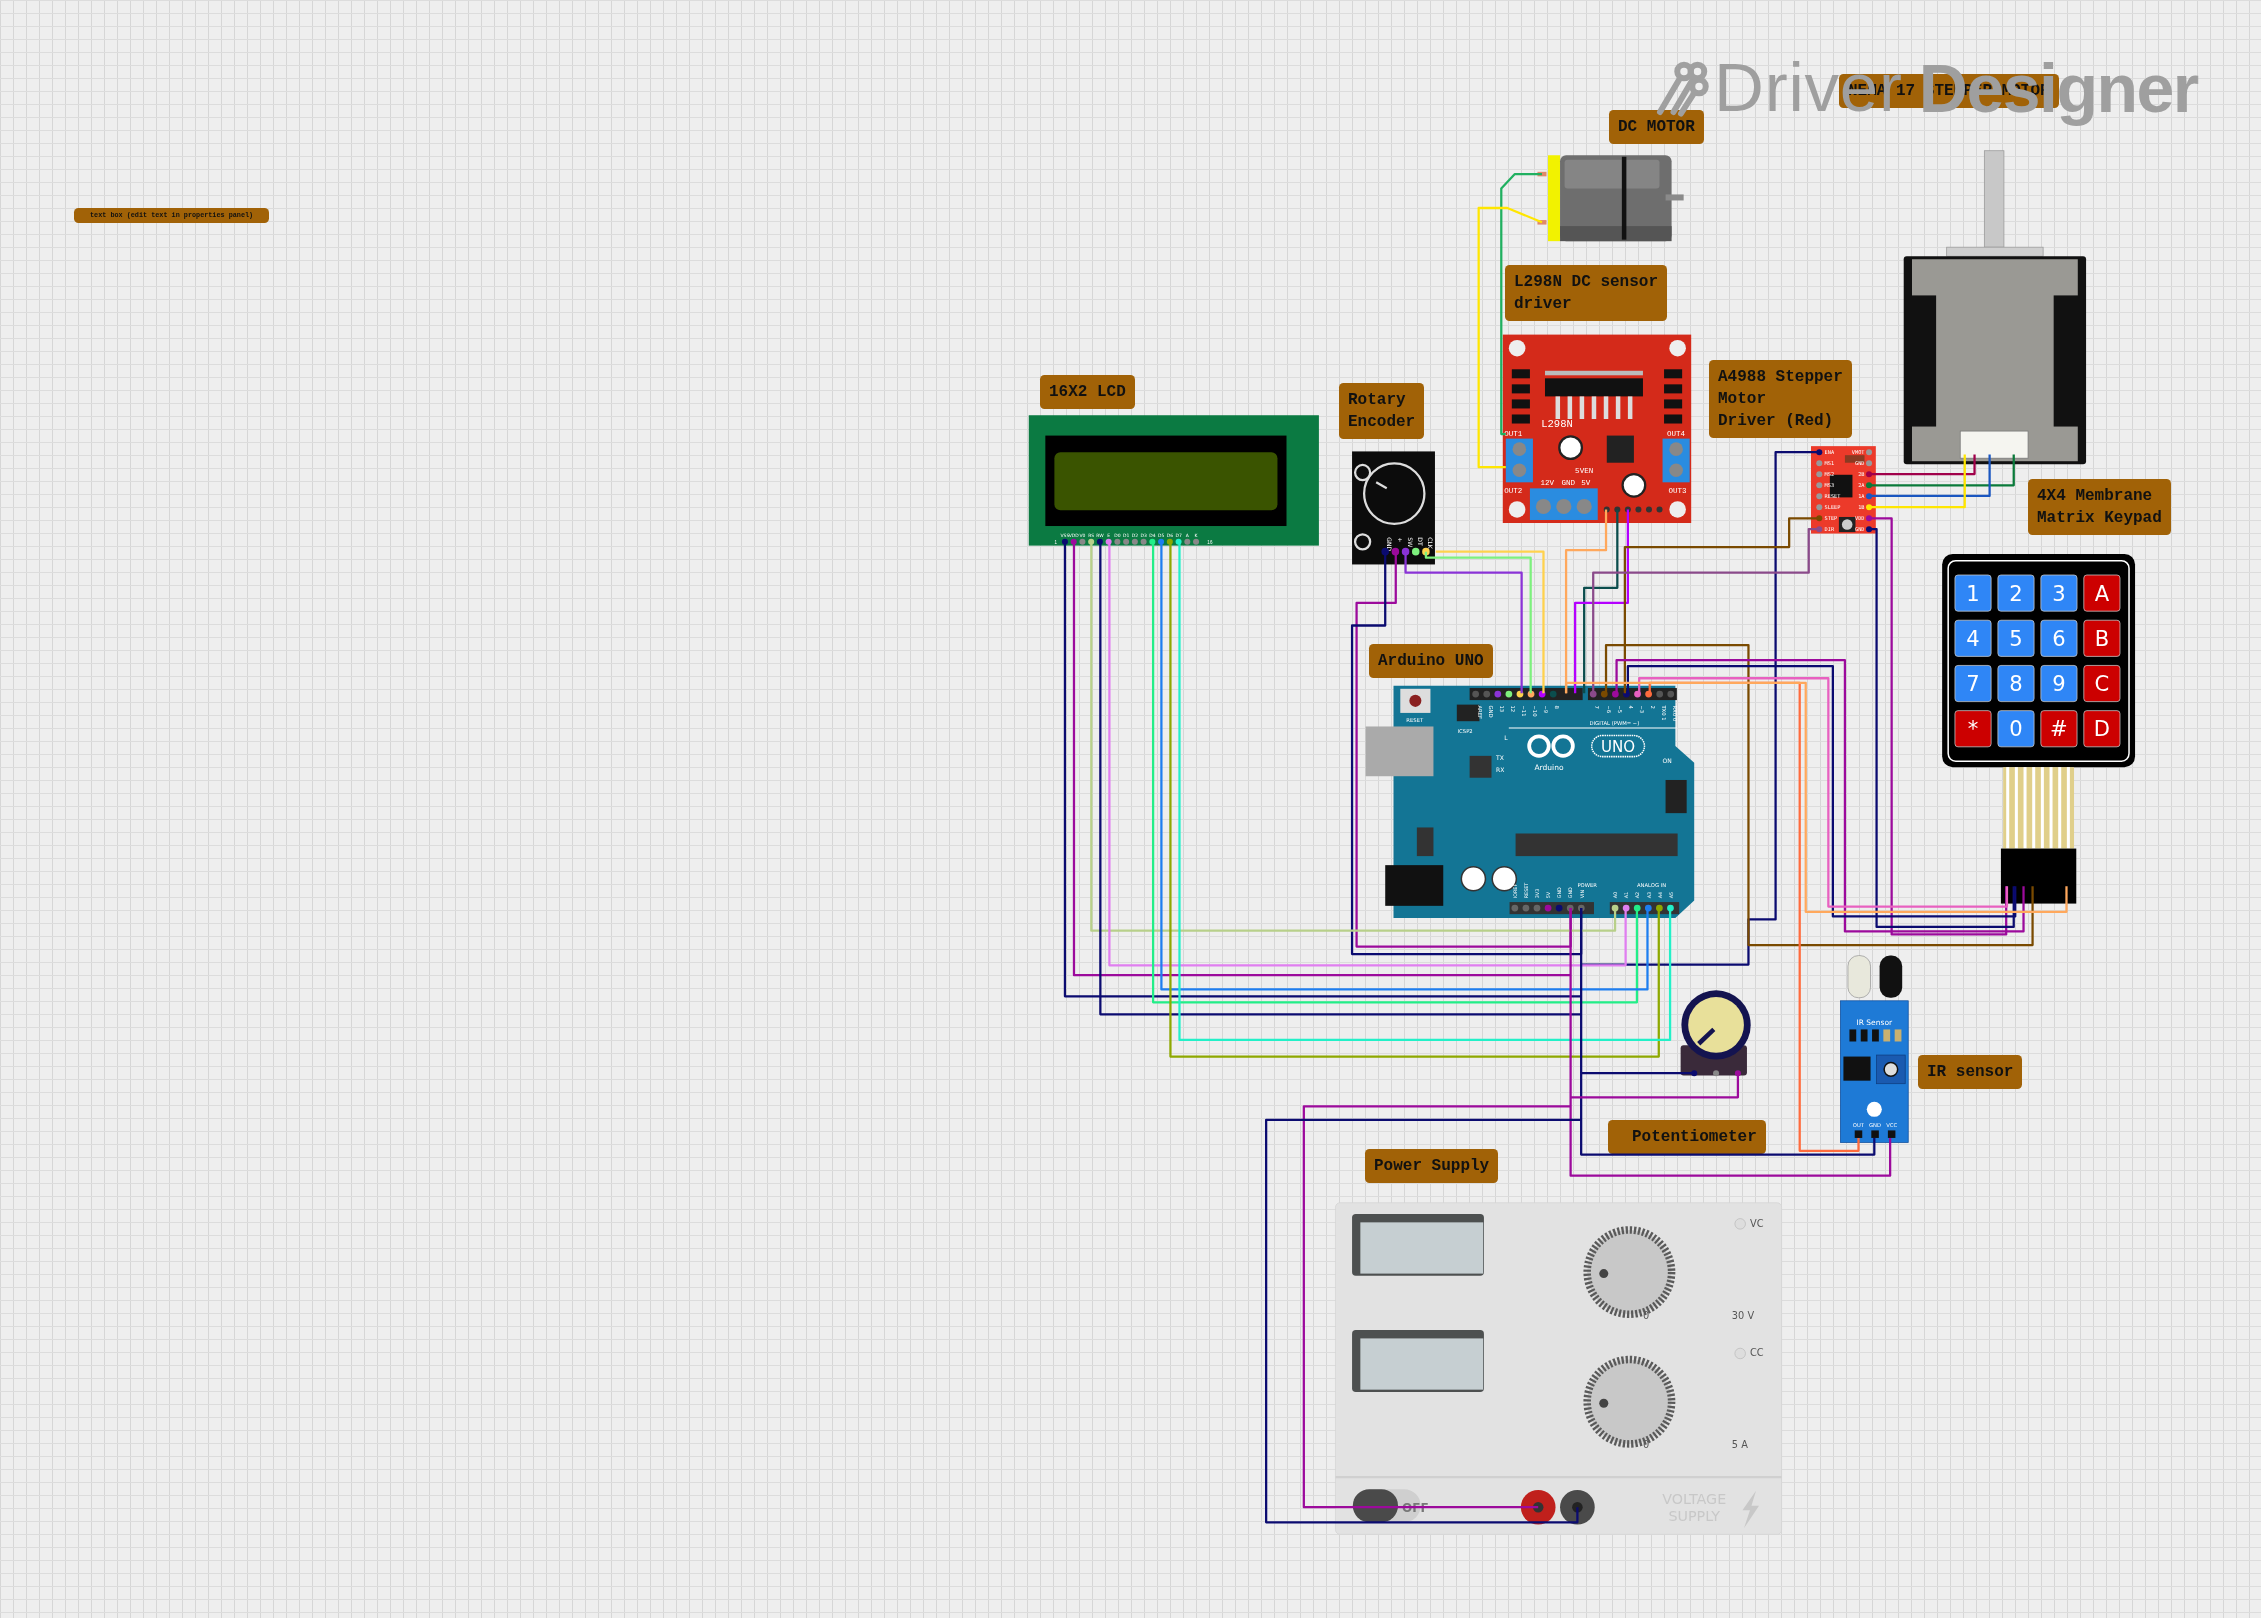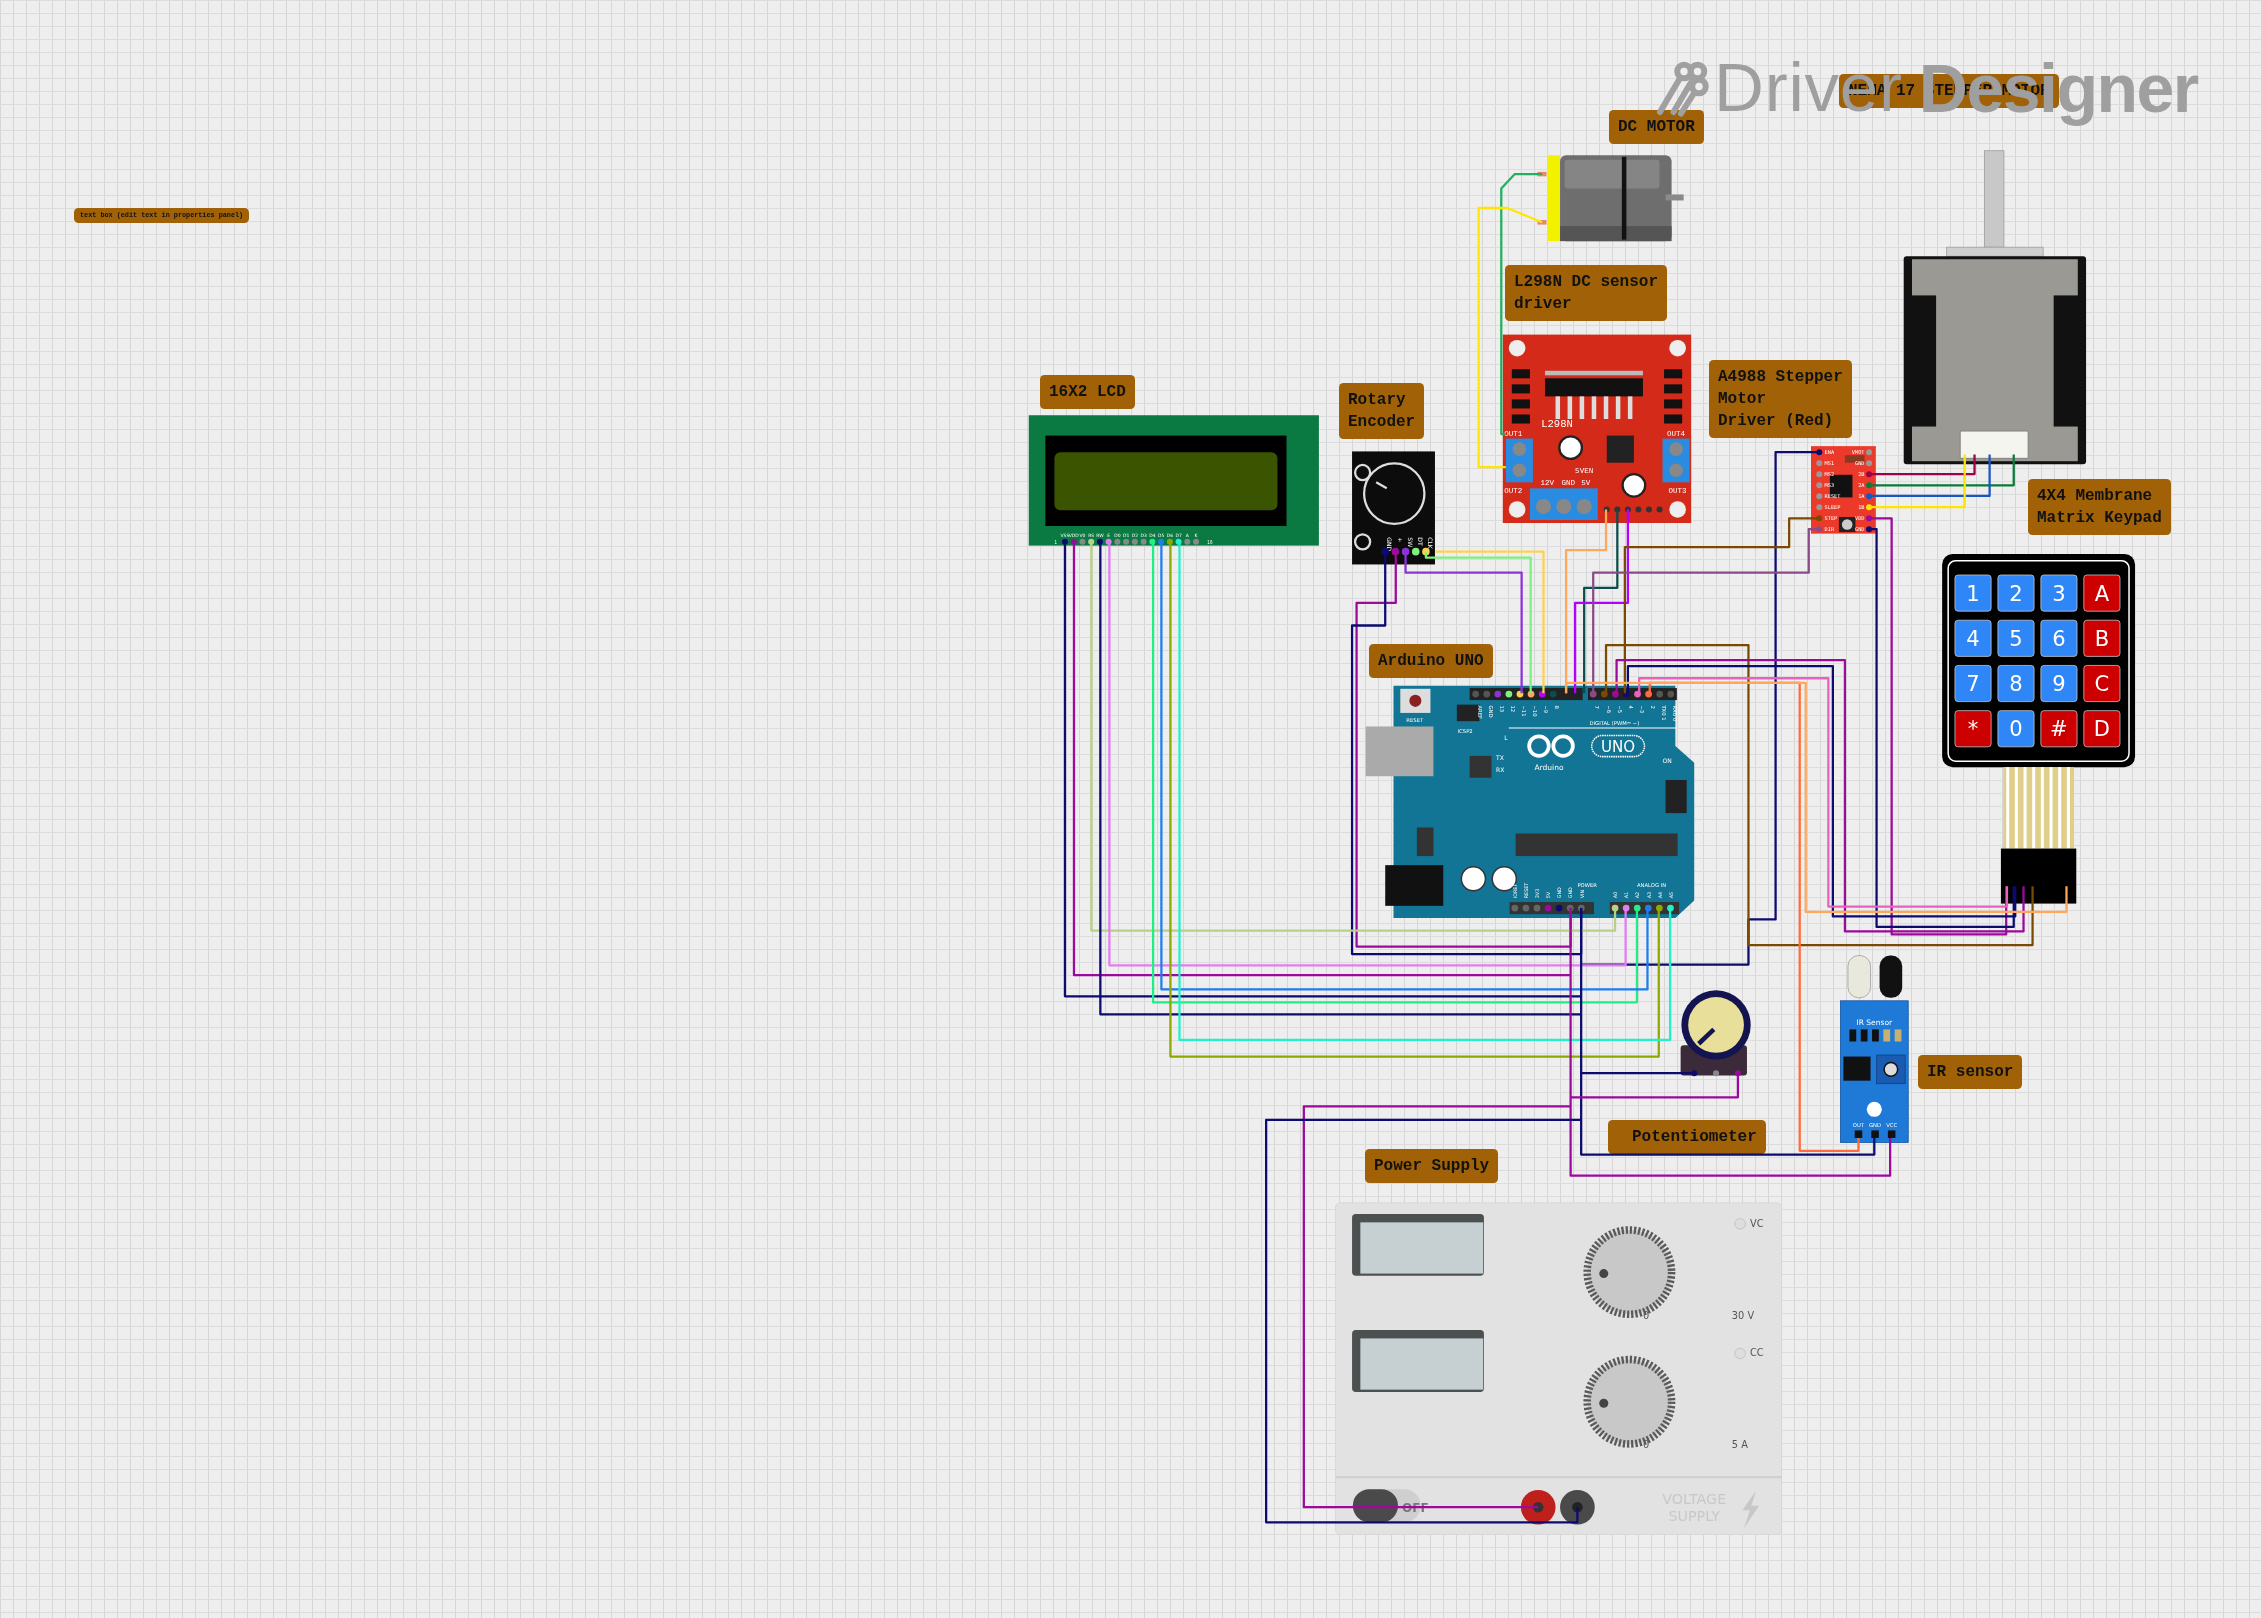--- a/index.html
+++ b/index.html
@@ -6,21 +6,21 @@
   body{width:2261px;height:1618px;overflow:hidden;background:#eeeeee;font-family:"Liberation Sans",sans-serif;}
   #canvas{position:absolute;left:0;top:0;width:2261px;height:1618px;
     background-color:#eeeeee;
     background-image:
       linear-gradient(#dcdcdc 0.8px,transparent 0.8px),
       linear-gradient(90deg,#d6d6d6 0.8px,transparent 0.8px);
     background-size:13px 13px,13px 13px;}
   .label{position:absolute;background:#a16207;border-radius:4.5px;padding:6px 9px;
     font-family:"Liberation Mono","DejaVu Sans Mono",monospace;font-weight:bold;color:#111;
     font-size:16.6px;line-height:22px;white-space:pre-line;}
-  .label.small{font-size:6.8px;line-height:9px;padding:3px 6px;font-weight:bold;}
+  .label.small{font-size:6.8px;line-height:9px;padding:3px 16px;font-weight:bold;}
   .watermark{position:absolute;left:1654px;top:53px;display:flex;align-items:center;
     color:#9f9f9f;font-family:"Liberation Sans",sans-serif;pointer-events:none;z-index:5;}
   .watermark .c{font-size:69px;line-height:1;letter-spacing:0.8px;}
   .watermark .d{font-size:68px;font-weight:bold;line-height:1;margin-left:16px;letter-spacing:-1.5px;}
   svg#schematic{position:absolute;left:0;top:0;}
   .mono{font-family:"Liberation Mono",monospace;}
   .ui{font-family:"DejaVu Sans",sans-serif;}
 </style>
 </head>
 <body>

